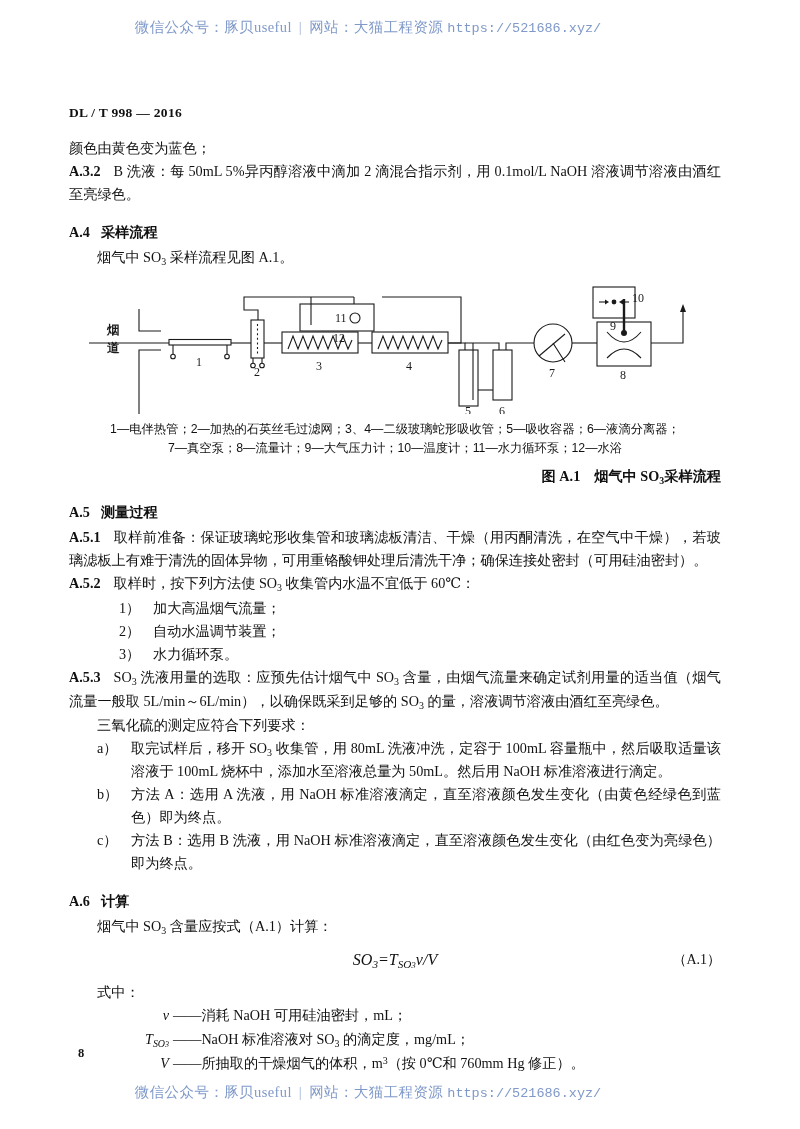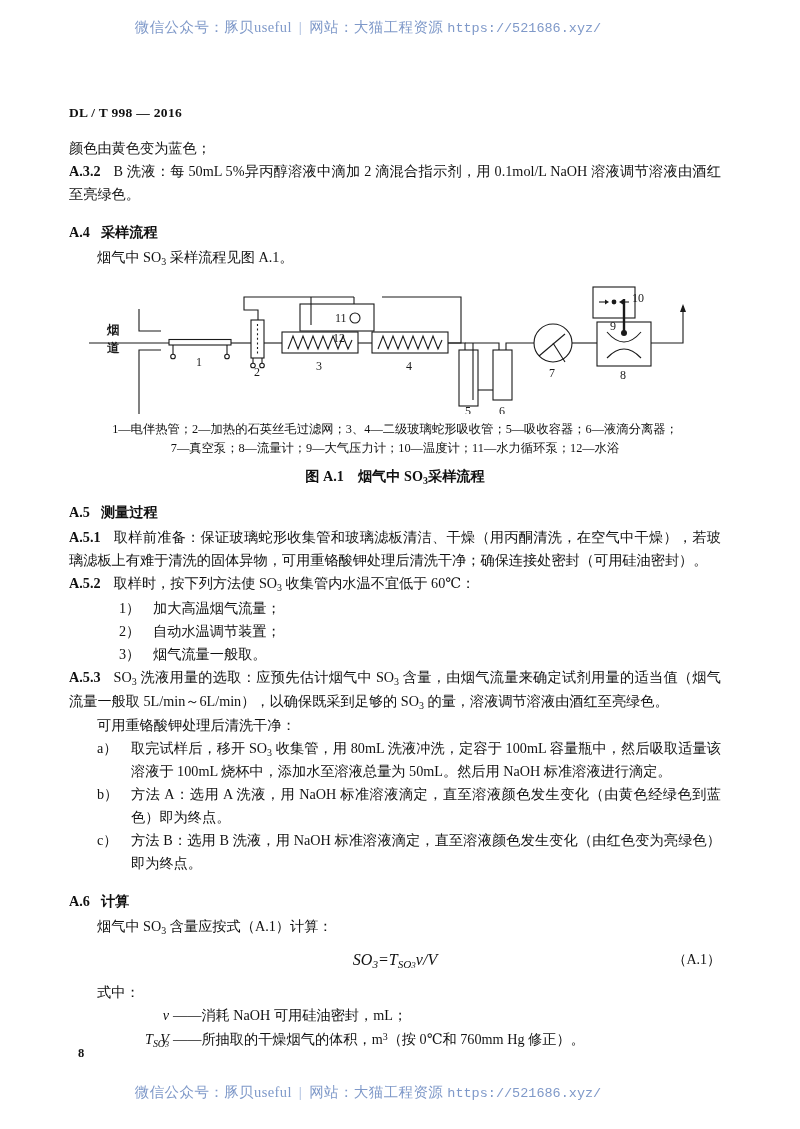--- a/index.html
+++ b/index.html
@@ -170,25 +170,25 @@
   .figure-svg-wrap {
     width: 652px;
     height: 130px;
     position: relative;
   }
   .fig-legend {
     margin-top: 6px;
     font-size: 12.3px;
     line-height: 1.55;
     text-align: center;
-    font-family: Liberation Serif, serif;
+    font-family: Liberation Sans, sans-serif;
   }
   .fig-caption {
     margin-top: 9px;
-    text-align: center;
+    text-align: right;
     font-weight: bold;
     font-size: 14.2px;
   }
   .fig-caption .gap { width: 14px; }
 
   
   .page-no {
     position: absolute;
     left: 78px;
     top: 1046px;
@@ -332,28 +332,28 @@
     <span class="num">A.5.1</span><span class="gap"></span><span>取样前准备：保证玻璃蛇形收集管和玻璃滤板清洁、干燥（用丙酮清洗，在空气中干燥），若玻璃滤板上有难于清洗的固体异物，可用重铬酸钾处理后清洗干净；确保连接处密封（可用硅油密封）。</span>
   </div>
 
   <div class="para body-cn">
     <span class="num">A.5.2</span><span class="gap"></span><span>取样时，按下列方法使 SO</span><sub>3</sub><span> 收集管内水温不宜低于 60℃：</span>
   </div>
 
   <ul class="sublist">
     <li><span class="mk">1）</span><span>加大高温烟气流量；</span></li>
     <li><span class="mk">2）</span><span>自动水温调节装置；</span></li>
-    <li><span class="mk">3）</span><span>烟气流量一般取。</span></li>
+    <li><span class="mk">3）</span><span>水力循环泵。</span></li>
   </ul>
 
   <div class="para body-cn">
     <span class="num">A.5.3</span><span class="gap"></span><span>SO</span><sub>3</sub><span> 洗液用量的选取：应预先估计烟气中 SO</span><sub>3</sub><span> 含量，由烟气流量来确定试剂用量的适当值（烟气流量一般取 5L/min～6L/min），以确保既采到足够的 SO</span><sub>3</sub><span> 的量，溶液调节溶液由酒红至亮绿色。</span>
   </div>
 
-  <div class="para body-cn indent">可用重铬酸钾处理后清洗干净：</div>
+  <div class="para body-cn indent">三氧化硫的测定应符合下列要求：</div>
 
   <ul class="abclist">
     <li><span class="mk">a）</span><span>取完试样后，移开 SO</span><sub>3</sub><span> 收集管，用 80mL 洗液冲洗，定容于 100mL 容量瓶中，然后吸取适量该溶液于 100mL 烧杯中，添加水至溶液总量为 50mL。然后用 NaOH 标准溶液进行滴定。</span></li>
     <li><span class="mk">b）</span><span>方法 A：选用 A 洗液，用 NaOH 标准溶液滴定，直至溶液颜色发生变化（由黄色经绿色到蓝色）即为终点。</span></li>
     <li><span class="mk">c）</span><span>方法 B：选用 B 洗液，用 NaOH 标准溶液滴定，直至溶液颜色发生变化（由红色变为亮绿色）即为终点。</span></li>
   </ul>
 
   <div class="sec-head">
     <span>A.6</span><span class="gap"></span><span>计算</span>
   </div>
@@ -369,21 +369,21 @@
     <span class="eqno">（A.1）</span>
   </div>
 
   <div class="para body-cn indent">式中：</div>
 
   <ul class="wherelist">
     <li>
       <span class="sym">v</span><span>——消耗 NaOH 可用硅油密封，mL；</span>
     </li>
     <li>
-      <span class="sym">T<sub>SO<span style="font-size:0.8em">3</span></sub></span>
+      <span class="sym">T<sub>SO<span style="font-size:0.8em">3</span></sub></span><span>——NaOH 标准溶液对 SO<sub>3</sub> 的滴定度，mg/mL；</span>
     </li>
     <li>
       <span class="sym">V</span><span>——所抽取的干燥烟气的体积，m<sup>3</sup>（按 0℃和 760mm Hg 修正）。</span>
     </li>
   </ul>
 
 </div>
 
 <div class="page-no">8</div>
 

